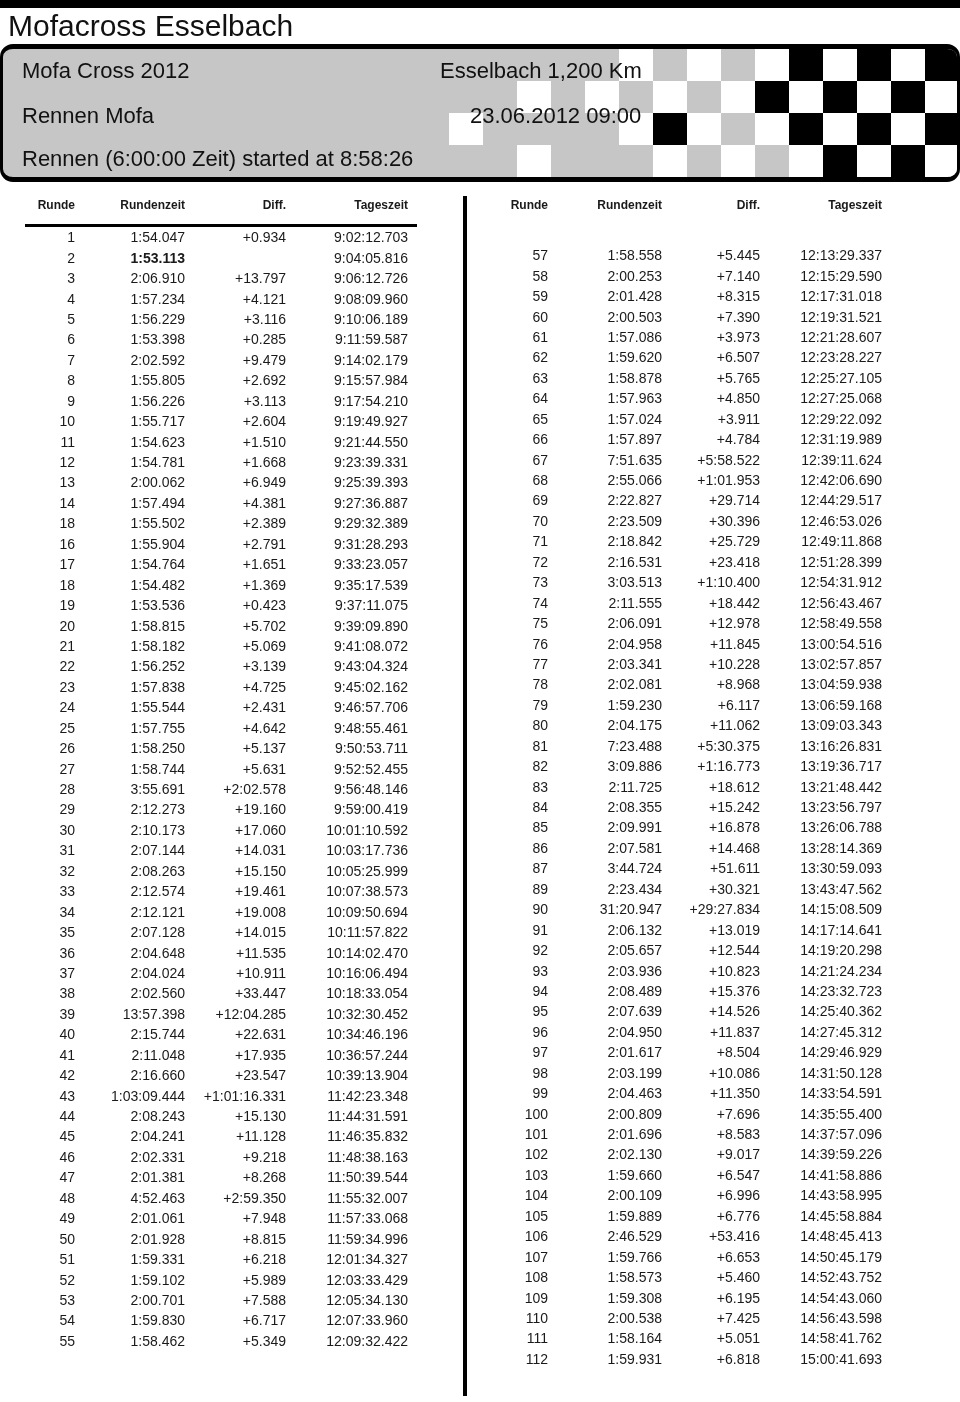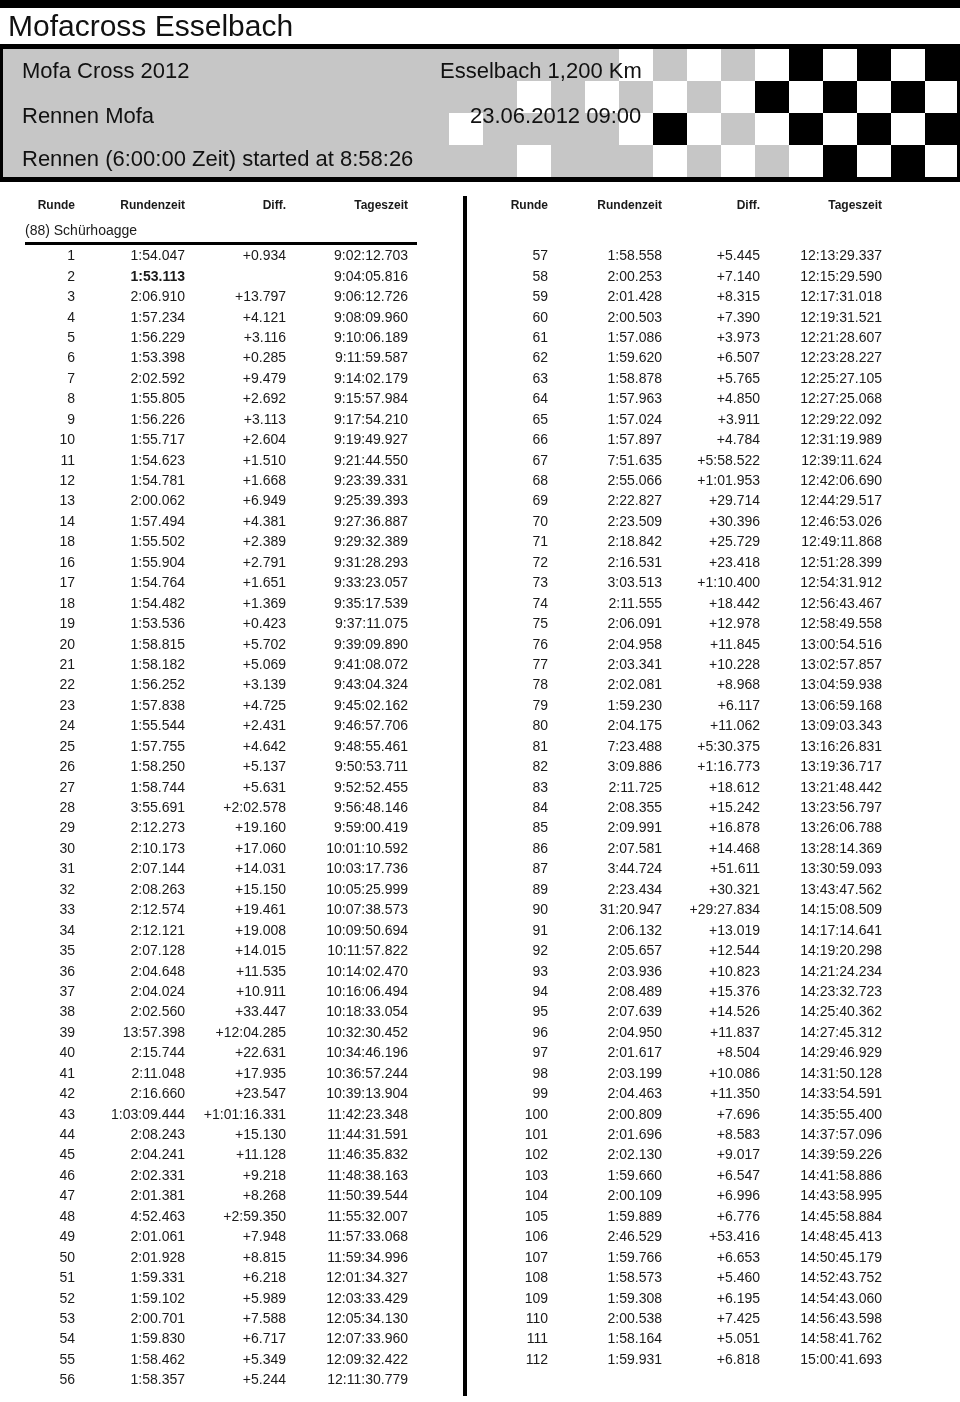--- a/index.html
+++ b/index.html
@@ -42,21 +42,21 @@
   .best { font-weight:bold; }
 </style>
 </head>
 <body>
 
 <div class="page">
   <div class="topbar"></div>
   <div class="titleband">
     <span class="title">Mofacross Esselbach</span>
   </div>
-  <div class="graybox" id="graybox" style="background: rgb(198, 198, 198);">
+  <div class="graybox" id="graybox" style="background: rgb(198, 198, 198); border-radius: 13px;">
     <div id="checker">
         <div class="checkcell" style="left: 616px; top: 0px; background: rgb(255, 255, 255);"></div>
         <div class="checkcell" style="left: 684px; top: 0px; background: rgb(255, 255, 255);"></div>
         <div class="checkcell" style="left: 752px; top: 0px; background: rgb(255, 255, 255);"></div>
         <div class="checkcell" style="left: 786px; top: 0px; background: rgb(0, 0, 0);"></div>
         <div class="checkcell" style="left: 820px; top: 0px; background: rgb(255, 255, 255);"></div>
         <div class="checkcell" style="left: 854px; top: 0px; background: rgb(0, 0, 0);"></div>
         <div class="checkcell" style="left: 888px; top: 0px; background: rgb(255, 255, 255);"></div>
         <div class="checkcell" style="left: 922px; top: 0px; background: rgb(0, 0, 0);"></div>
         <div class="checkcell" style="left: 514px; top: 32px; background: rgb(255, 255, 255);"></div>
@@ -96,21 +96,20 @@
   </div>
 
   <div class="tables">
     <div class="ltable">
       <div class="thead lcols" id="lhead">
           <span>Runde</span>
           <span>Rundenzeit</span>
           <span>Diff.</span>
           <span>Tageszeit</span>
         </div>
-      <div class="rider">(88) Schürhoagge</div>
       <div class="underline"></div>
       <div id="lbody">
           <div class="tr lcols">
             <span class="td">1</span>
             <span class="td">1:54.047</span>
             <span class="td">+0.934</span>
             <span class="td">9:02:12.703</span>
           </div>
           <div class="tr lcols">
             <span class="td">2</span>
@@ -428,26 +427,20 @@
             <span class="td">54</span>
             <span class="td">1:59.830</span>
             <span class="td">+6.717</span>
             <span class="td">12:07:33.960</span>
           </div>
           <div class="tr lcols">
             <span class="td">55</span>
             <span class="td">1:58.462</span>
             <span class="td">+5.349</span>
             <span class="td">12:09:32.422</span>
-          </div>
-          <div class="tr lcols">
-            <span class="td">56</span>
-            <span class="td">1:58.357</span>
-            <span class="td">+5.244</span>
-            <span class="td">12:11:30.779</span>
           </div>
         </div>
     </div>
     <div class="divider"></div>
     <div class="rtable">
       <div class="thead rcols" id="rhead">
           <span>Runde</span>
           <span>Rundenzeit</span>
           <span>Diff.</span>
           <span>Tageszeit</span>

